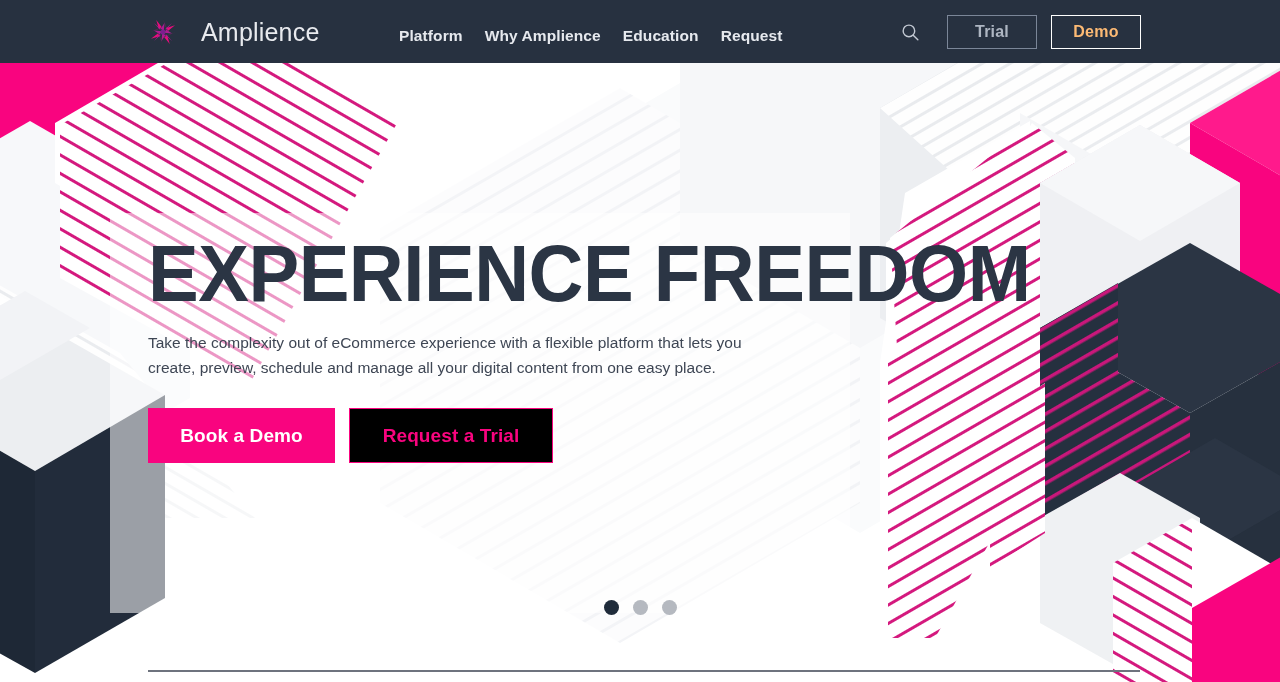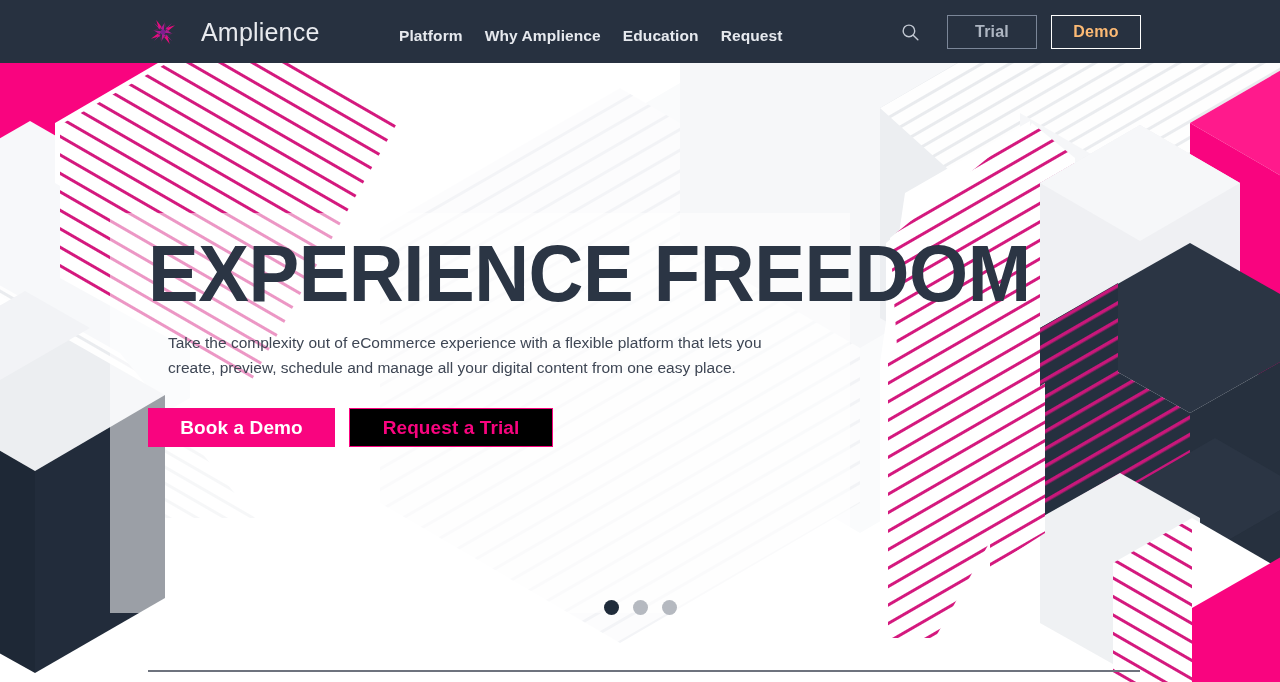--- a/index.html
+++ b/index.html
@@ -148,26 +148,25 @@
     white-space: nowrap;
     margin-bottom: 22px;
   }
   .subcopy {
     font-size: 15.5px;
     line-height: 1.6;
     color: #3e4654;
     max-width: 640px;
     margin-bottom: 28px;
     font-weight: 400;
-    margin-left: 20px;
   }
 
   .cta-row { display: flex; align-items: center; gap: 14px; }
   .cta {
-    height: 39px;
+    height: 55px;
     display: flex;
     align-items: center;
     justify-content: center;
     font-size: 19px;
     font-weight: 700;
     letter-spacing: 0.1px;
     cursor: pointer;
     white-space: nowrap;
     text-align: right;
   }

